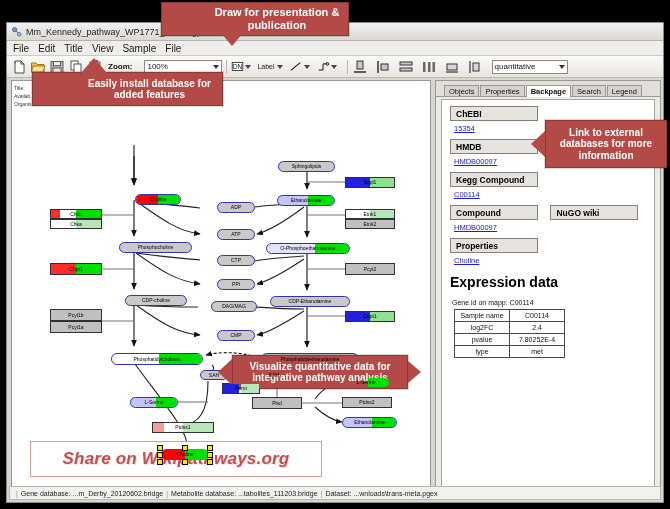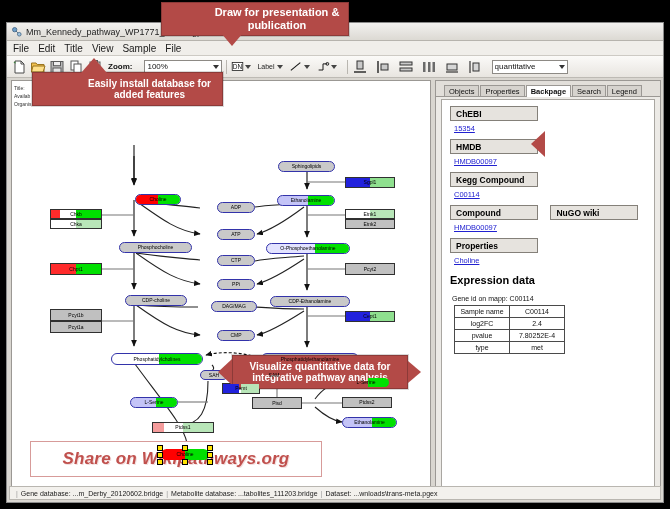--- a/index.html
+++ b/index.html
@@ -56,21 +56,21 @@
        background:#d6d3ce;margin-right:1px;line-height:1;}
   .tab.active{background:#fff;font-weight:bold;padding-bottom:2px;position:relative;top:1px;}
   .tabgrip{position:absolute;left:2px;top:2px;width:3px;height:11px;
        background:repeating-linear-gradient(#b7b4ae 0 1px,transparent 1px 2px);}
   .panelBody{position:absolute;left:5px;top:18px;width:214px;height:398px;background:#fff;
        border:1px solid #a9a6a1;box-sizing:border-box;overflow:hidden;}
   .dbhead{display:inline-block;min-width:76px;border:1px solid #848079;background:#e6e3de;
        font-size:8.5px;font-weight:bold;color:#000;padding:1.5px 5px;margin:6px 0 0 8px;}
   .dblink{display:block;font-size:7.5px;color:#2020d0;text-decoration:underline;margin:3px 0 0 12px;}
   .dbplain{display:block;font-size:7.5px;color:#111;margin:3px 0 0 12px;}
-  .exprhdr{font-size:11px;font-weight:bold;color:#000;margin:9px 0 0 8px;}
+  .exprhdr{font-size:14px;font-weight:bold;color:#000;margin:9px 0 0 8px;}
   .geneid{font-size:7px;color:#111;margin:9px 0 3px 10px;}
   .exprtable{margin-left:12px;border-collapse:collapse;}
   .exprtable td{border:1px solid #4a4a4a;font-size:7px;color:#111;text-align:center;
        padding:2px 4px;min-width:46px;}
 
   
   .node{position:absolute;box-sizing:border-box;display:flex;align-items:center;justify-content:center;
        font-size:5px;color:#000;text-align:center;line-height:1;overflow:hidden;}
   .met{border:1px solid #3333aa;border-radius:9px;background:#c9c9c9;}
   .gene{border:1px solid #303030;background:#c0c0c0;}
@@ -514,20 +514,23 @@
   <div class="callout" style="left:161px;top:2px;width:142px;height:32px;font-size:11px;">
     <span>Draw for presentation &amp; publication</span>
   </div>
   <div class="arrowDown" style="left:221px;top:33px;"></div>
 
   <div class="callout" style="left:32px;top:72px;width:145px;height:32px;font-size:10px;">
     <span>Easily install database for added features</span>
   </div>
   <div class="arrowUp" style="left:81px;top:58px;"></div>
 
+  <div class="callout" style="left:545px;top:120px;width:122px;height:48px;font-size:10px;padding:0 4px;box-sizing:border-box;">
+    <span>Link  to external databases  for more information</span>
+  </div>
   <div class="arrowLeft" style="left:531px;top:131px;"></div>
 
   <div class="callout" style="left:232px;top:355px;width:176px;height:34px;font-size:10px;padding:0 4px;box-sizing:border-box;">
     <span>Visualize quantitative data  for integrative pathway analysis</span>
   </div>
   <div class="arrowLeft" style="left:218px;top:359px;"></div>
   <div class="arrowRight" style="left:408px;top:361px;"></div>
 </div>
 
 </body></html>

